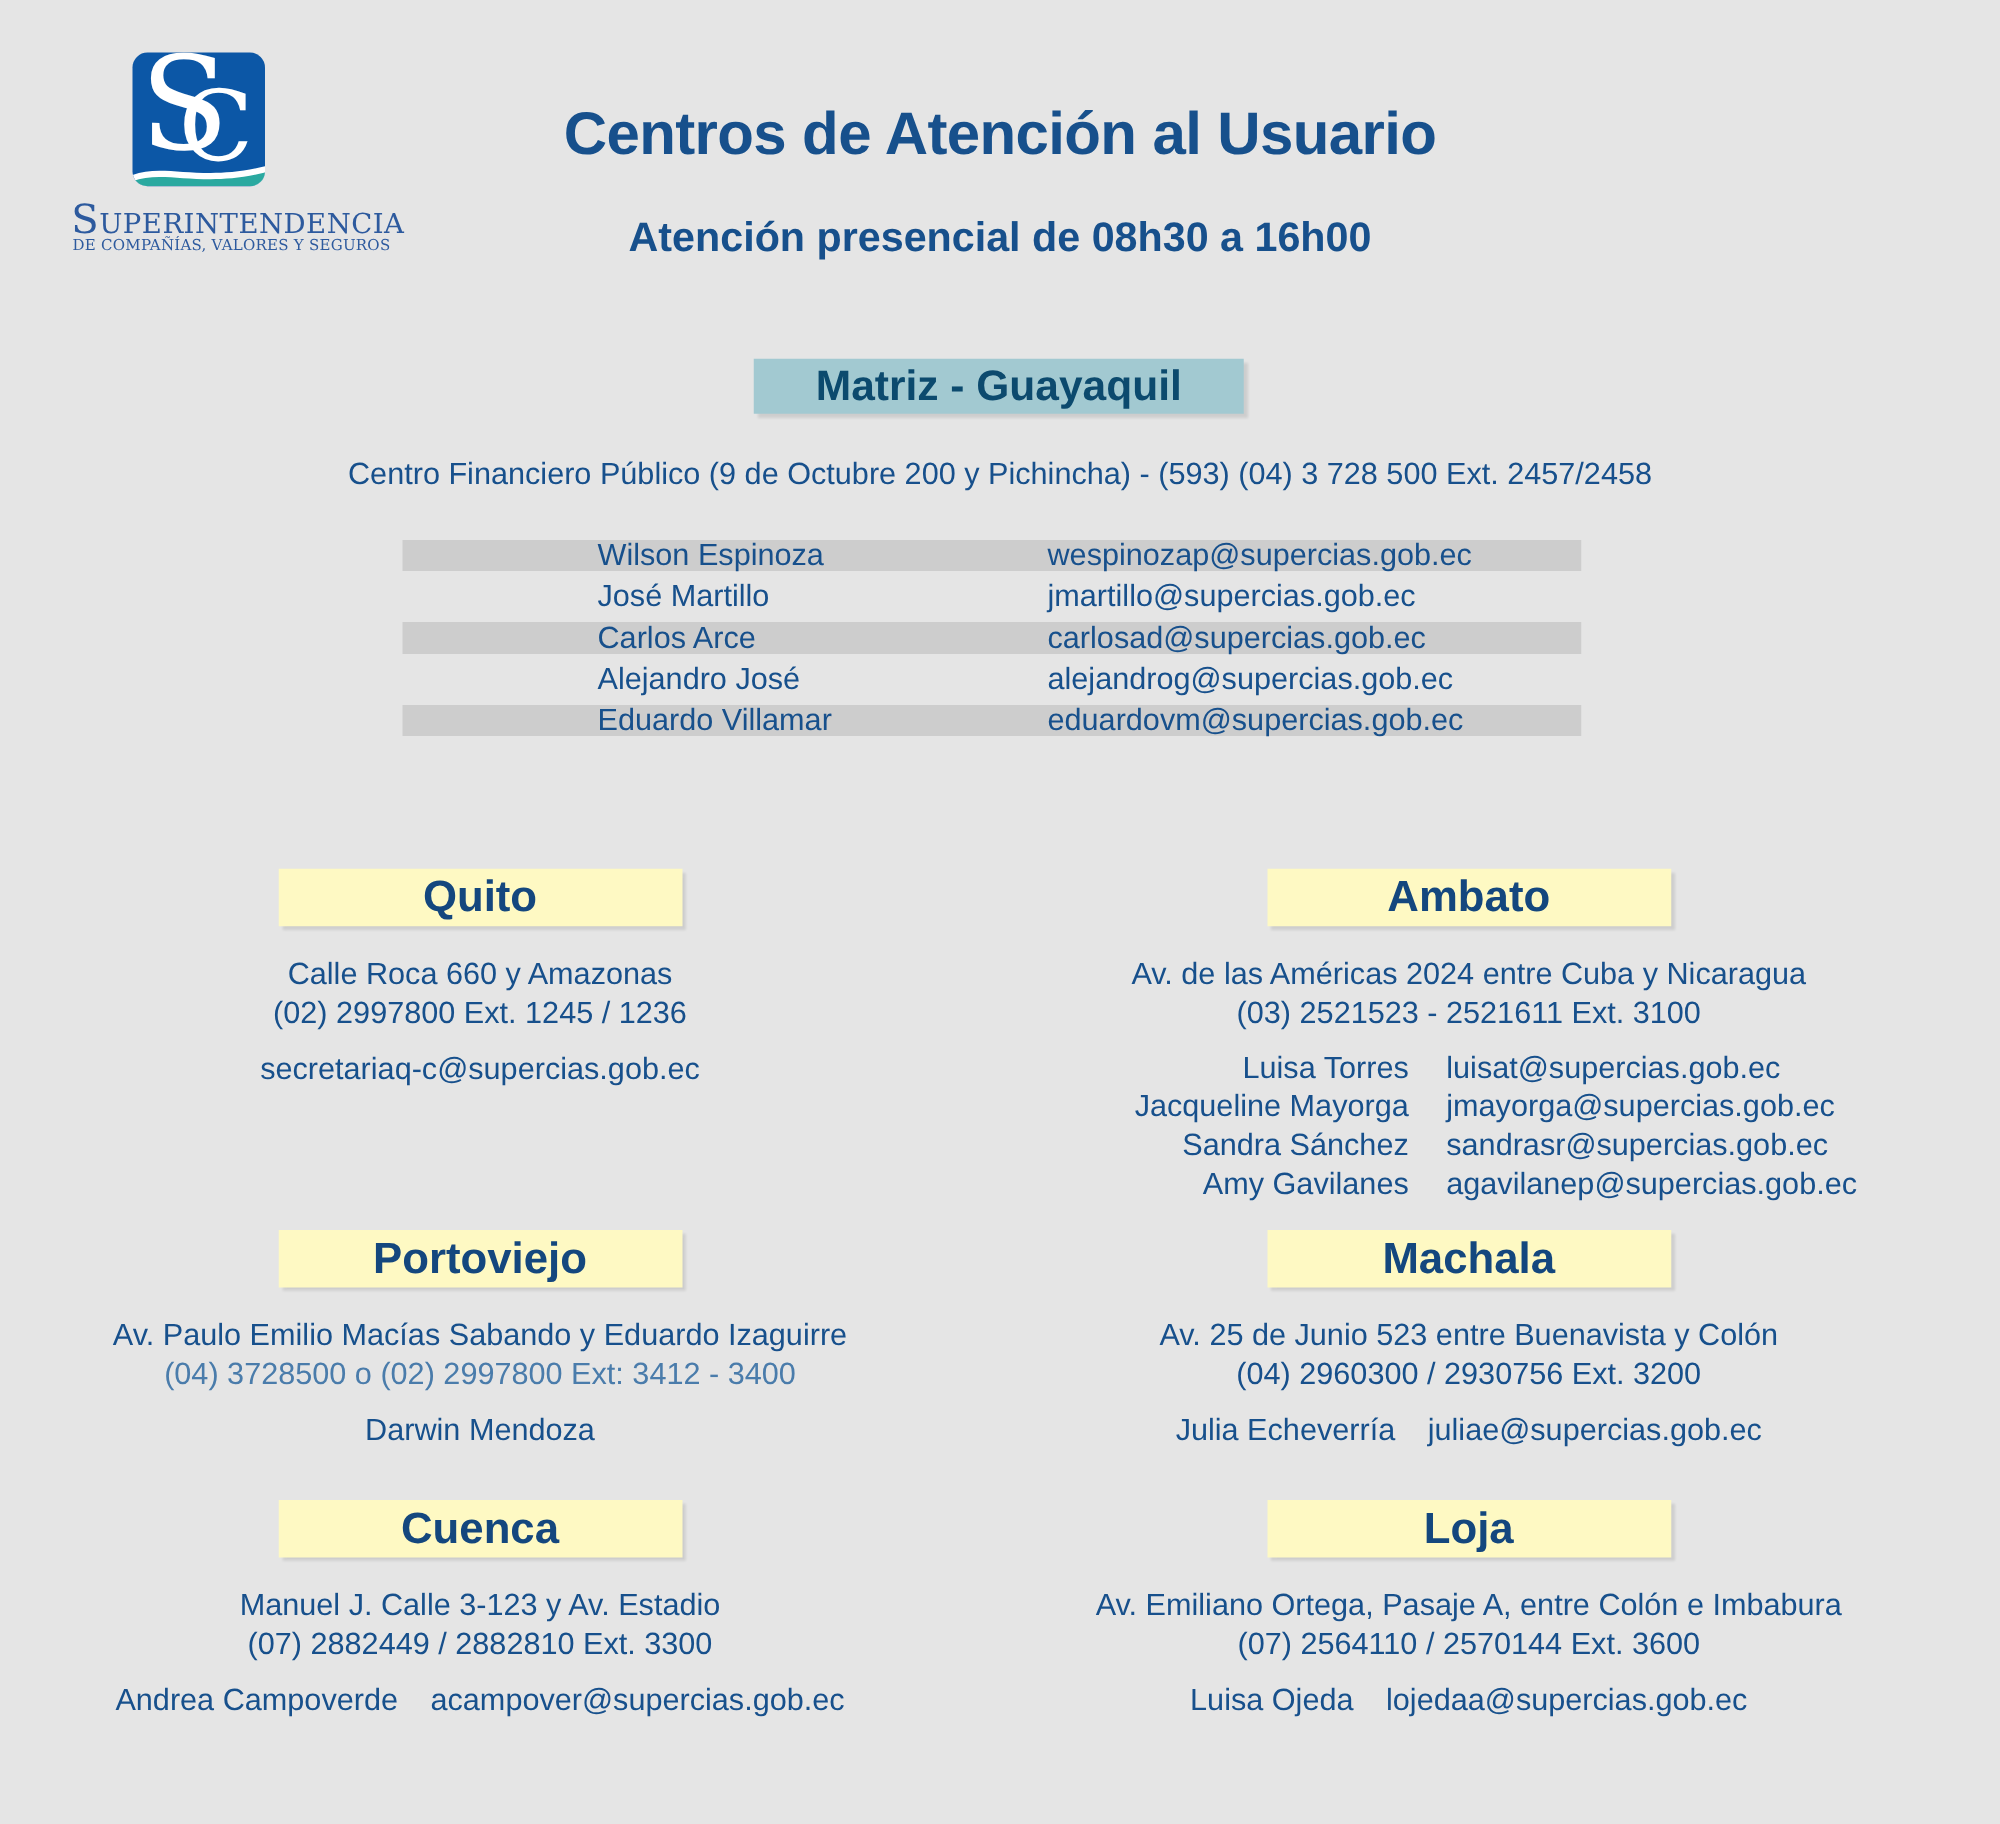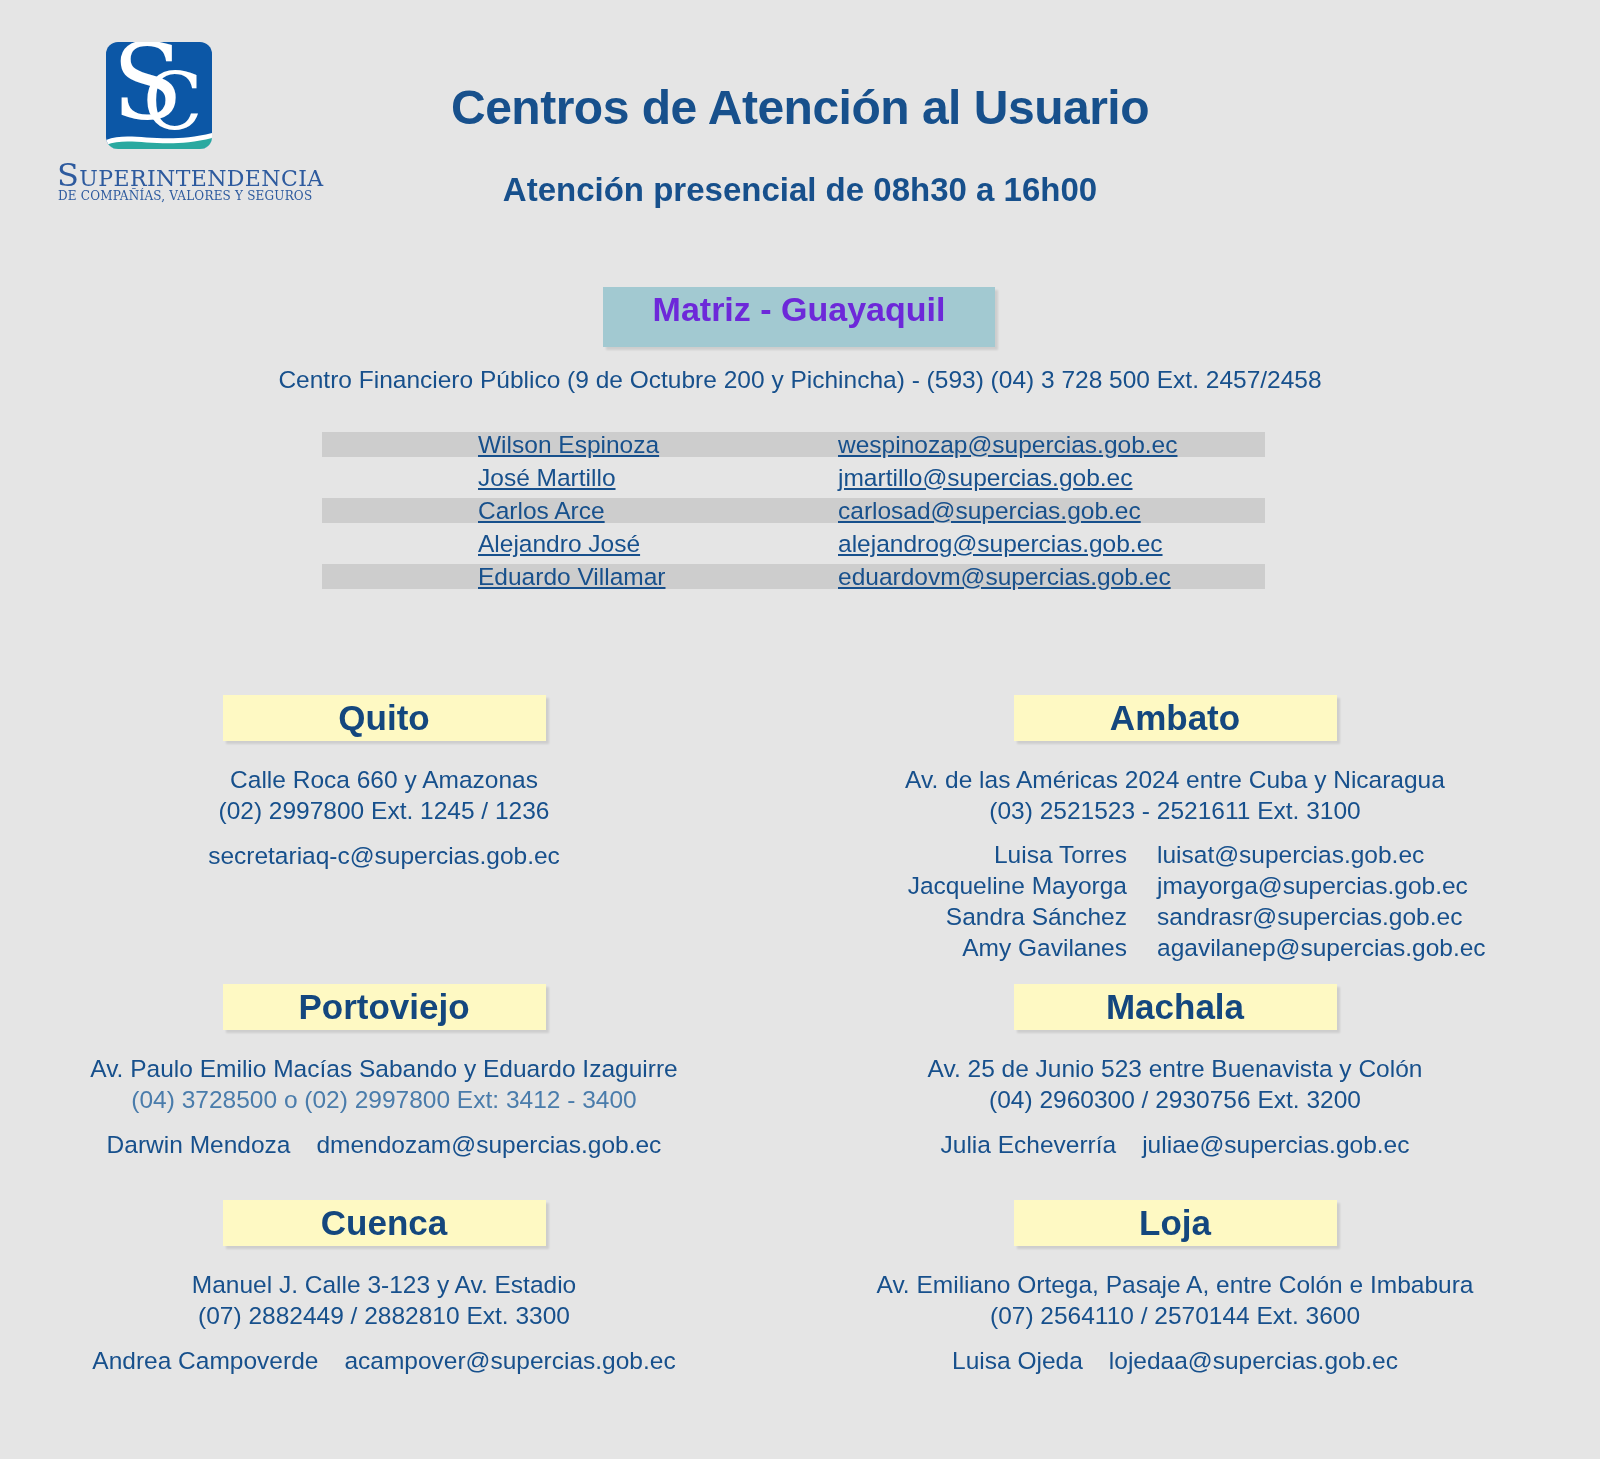--- a/index.html
+++ b/index.html
@@ -47,31 +47,31 @@
   }
   .subtitle {
     position:absolute; top:171px; left:0; right:0;
     text-align:center; font-size:33px; font-weight:bold;
     color:#17508c;
   }
 
   
   .matriz-band {
     position:absolute; left:603px; top:287px;
-    width:392px; height:60px; line-height:44px;
+    width:392px; height:44px; line-height:44px;
     background:#a2c9d1; text-align:center;
-    font-size:34px; font-weight:bold; color:#6d28d9;
+    font-size:34px; font-weight:bold; color:#0c4a6e;
     box-shadow:3px 3px 2px rgba(0,0,0,0.10);
   }
   .matriz-addr {
     position:absolute; top:366px; left:0; right:0;
     text-align:center; font-size:24.5px;
   }
   .mtable { position:absolute; left:322px; top:428px; width:943px; }
-  .mrow { display:flex; height:33px; align-items:center; font-size:24.5px;text-decoration:underline; }
+  .mrow { display:flex; height:33px; align-items:center; font-size:24.5px; }
   .mrow.striped {
     background:linear-gradient(to bottom,
       rgba(0,0,0,0) 0px, rgba(0,0,0,0) 4px,
       #cdcdcd 4px, #cdcdcd 29px,
       rgba(0,0,0,0) 29px, rgba(0,0,0,0) 33px);
   }
   .mname { flex:0 0 516px; padding-left:156px; }
   .memail { flex:1; }
 
   
@@ -184,21 +184,20 @@
 </section>
 
 <section class="office" style="left:34px; top:984px;">
   <div class="band">Portoviejo</div>
   <div class="addr">
     <div>Av. Paulo Emilio Macías Sabando y Eduardo Izaguirre</div>
     <div class="addr-light">(04) 3728500 o (02) 2997800 Ext: 3412 - 3400</div>
   </div>
   <div class="contact-line">
     <span>Darwin Mendoza</span>
-    <span>dmendozam@supercias.gob.ec</span>
   </div>
 </section>
 
 <section class="office" style="left:825px; top:984px;">
   <div class="band">Machala</div>
   <div class="addr">
     <div>Av. 25 de Junio 523 entre Buenavista y Colón</div>
     <div>(04) 2960300 / 2930756 Ext. 3200</div>
   </div>
   <div class="contact-line">

